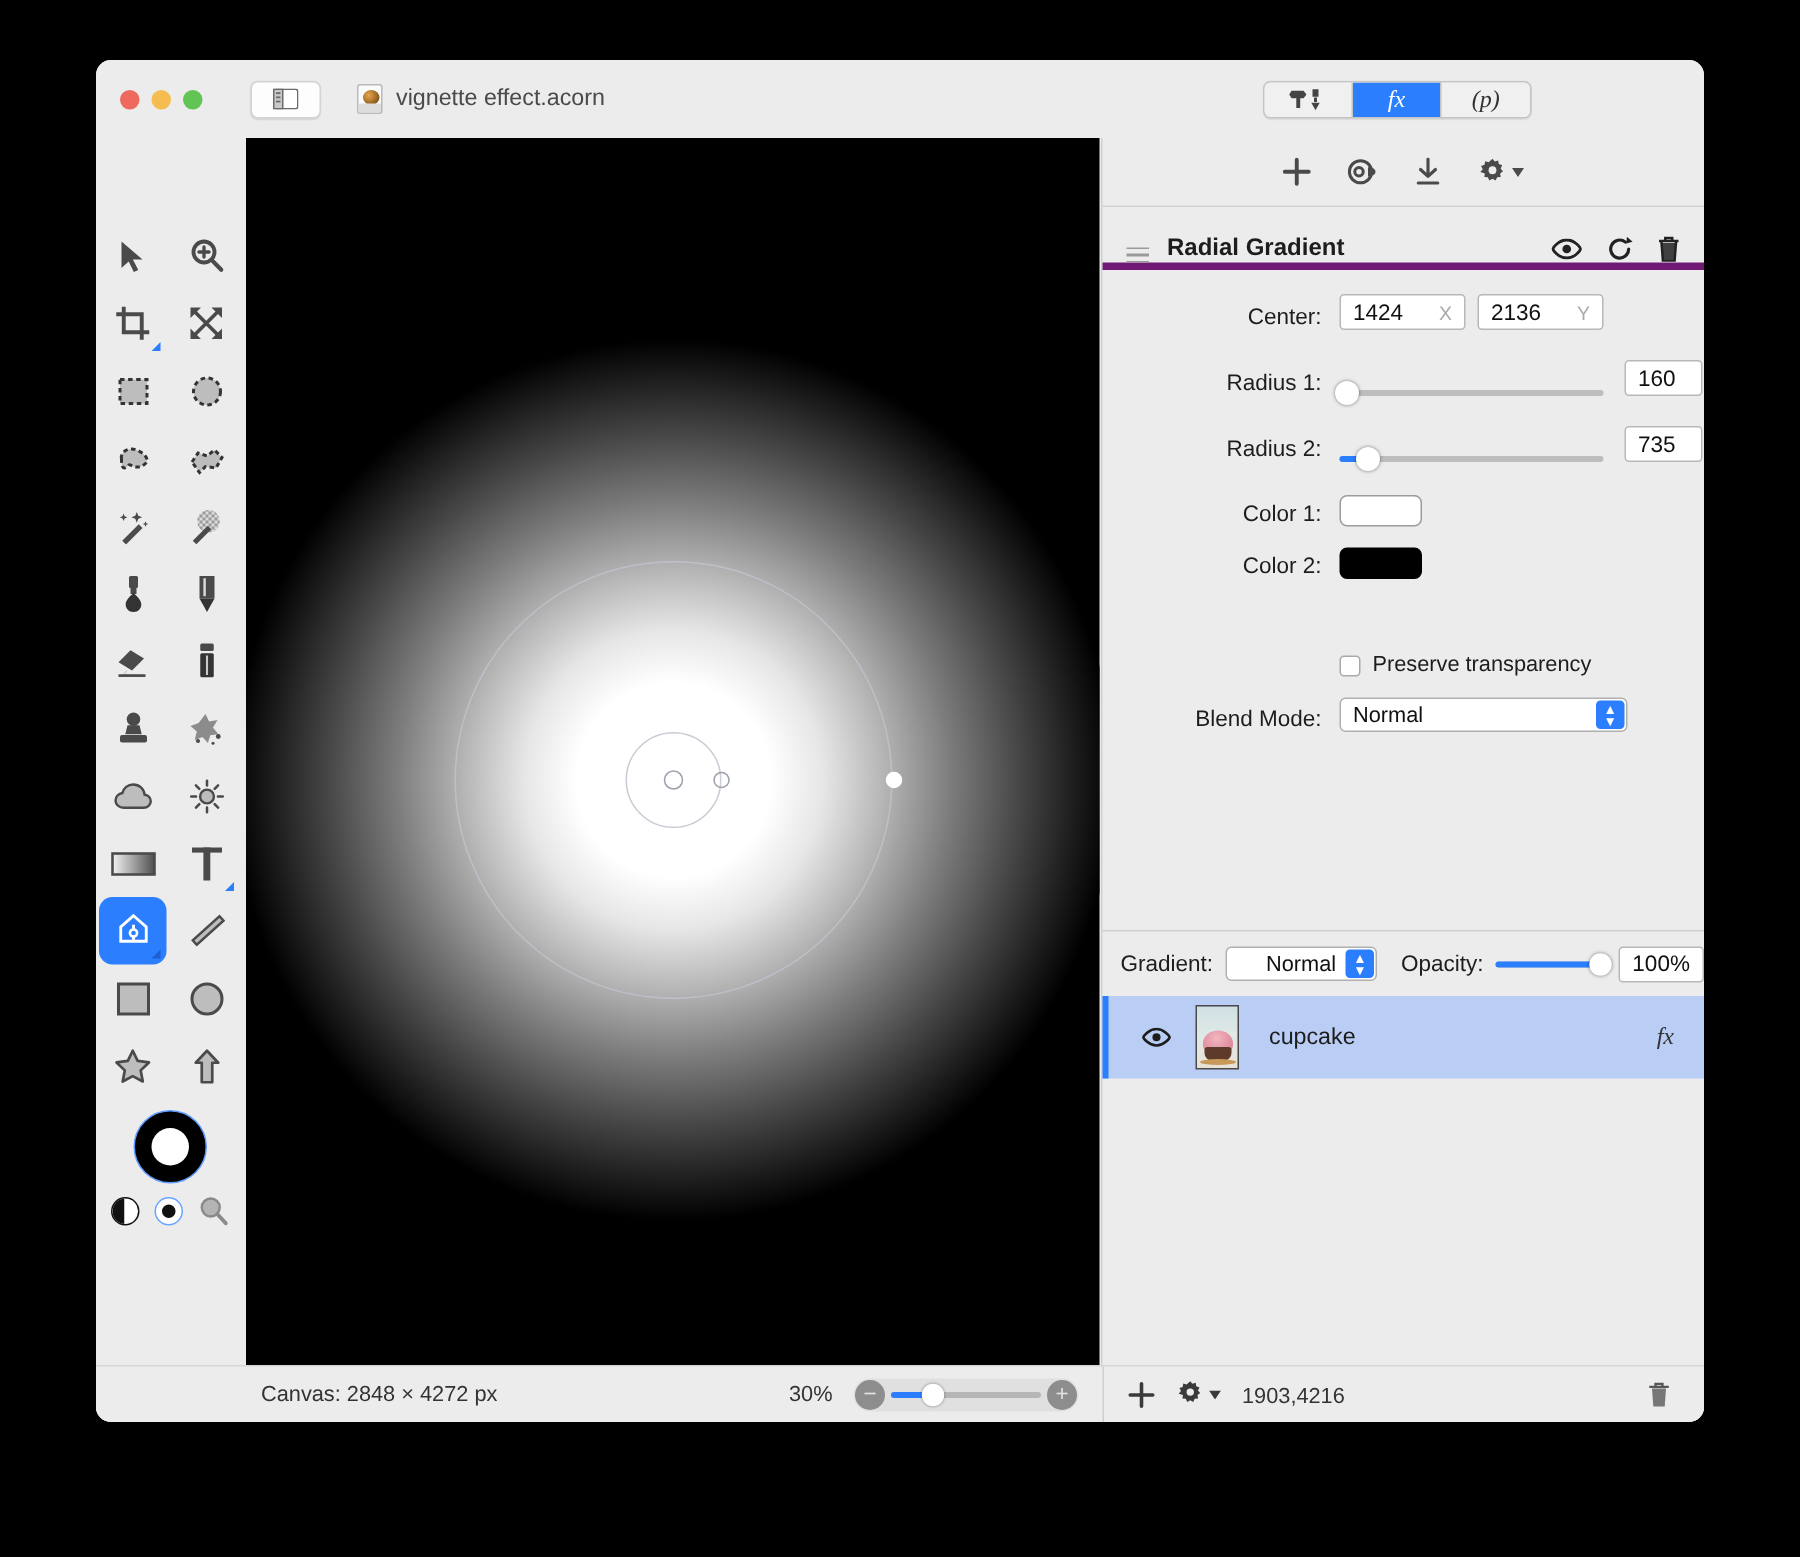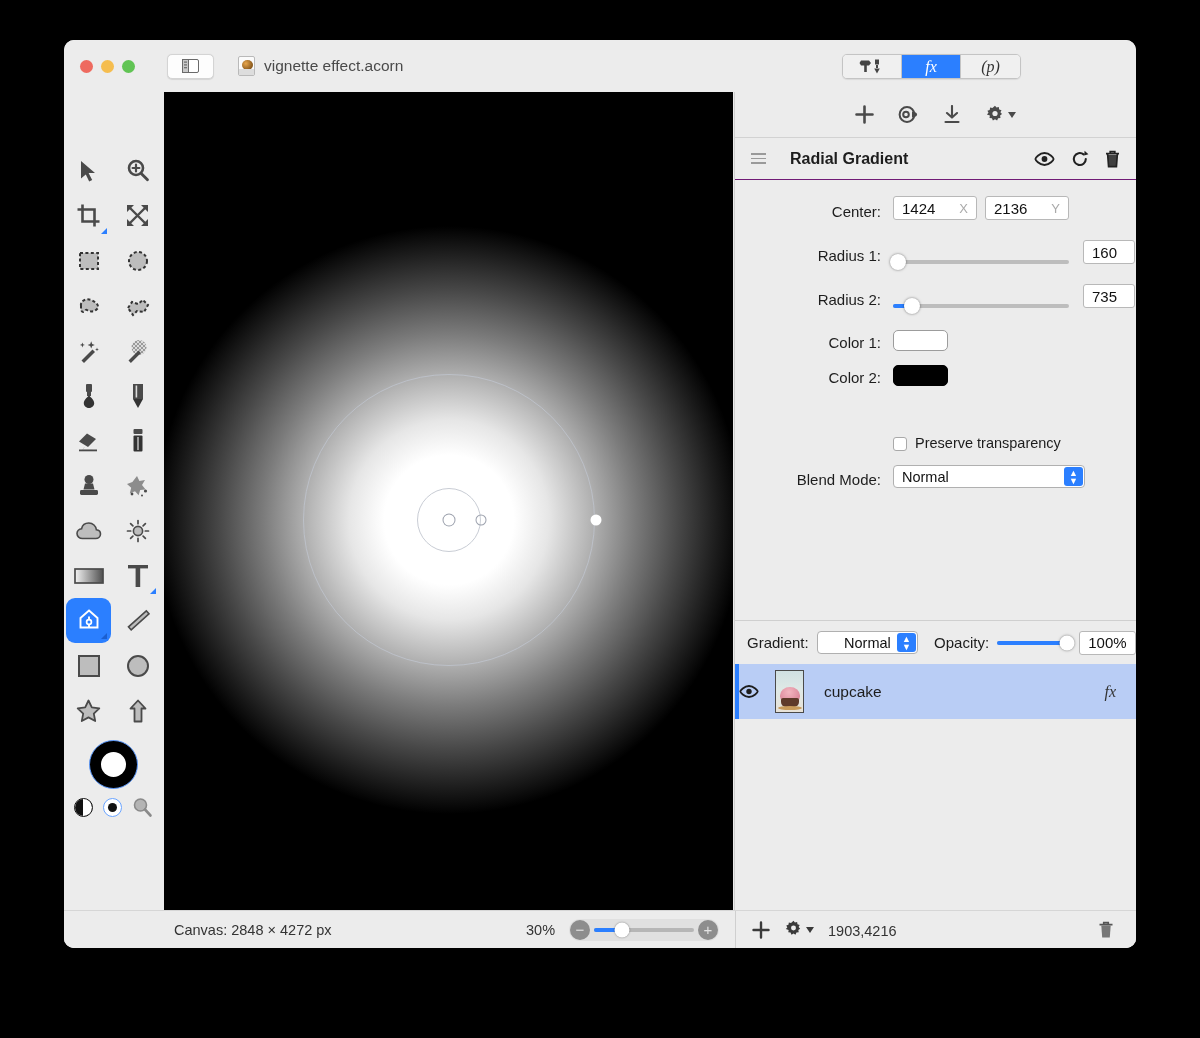--- a/index.html
+++ b/index.html
@@ -292,24 +292,23 @@
     border-left: 1px solid #cfcfcf;
   }
   #fx-toolrow {
     height: 46px;
     display: flex; align-items: center; justify-content: center;
     gap: 24px;
     border-bottom: 1px solid #d2d2d2;
   }
   #fx-header {
     height: 42px;
-    display: flex; align-items: center;
+    display: flex; align-items: flex-end;
     padding: 0 16px;
-    border-bottom: 1px solid #701a75;
-    gap: 12px;
+    border-bottom: 5px solid #701a75;
   }
   #hamburger { width: 15px; display: flex; flex-direction: column; gap: 3px; }
   #hamburger i { display: block; height: 1.5px; background: #9a9a9a; }
   #fx-title {
     margin-left: 12px;
     font-size: 16px; font-weight: bold; color: #1d1d1d;
   }
   #fx-header-icons {
     margin-left: auto; display: flex; align-items: center; gap: 16px;
   }
@@ -434,20 +433,21 @@
     display: flex; align-items: center; padding-left: 8px;
     font-size: 15px; color: #111;
   }
 
   #layer-list { position: absolute; left: 0; top: 572px; width: 100%; bottom: 0; }
   .layer-row {
     height: 55px;
     background: #b9cdf5;
     display: flex; align-items: center;
     border-left: 4px solid #2b7fff;
+    padding-left: 22px;
   }
   .layer-thumb {
     width: 29px; height: 43px;
     margin-left: 16px;
     border: 1.5px solid #4a4a4a;
     background: linear-gradient(180deg,#cfe0e2 0%,#dfe9e6 45%,#e8e2d8 100%);
     position: relative; overflow: hidden;
   }
   .layer-thumb .frosting {
     position: absolute; left: 50%; top: 38%;

